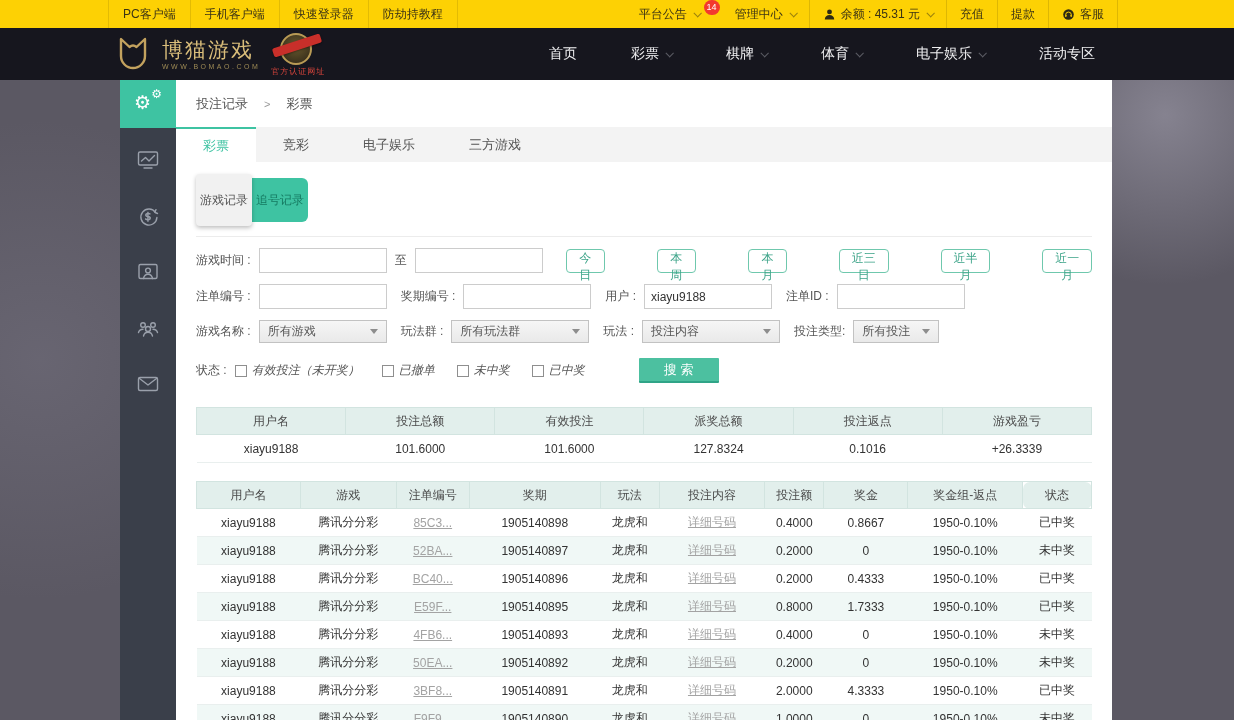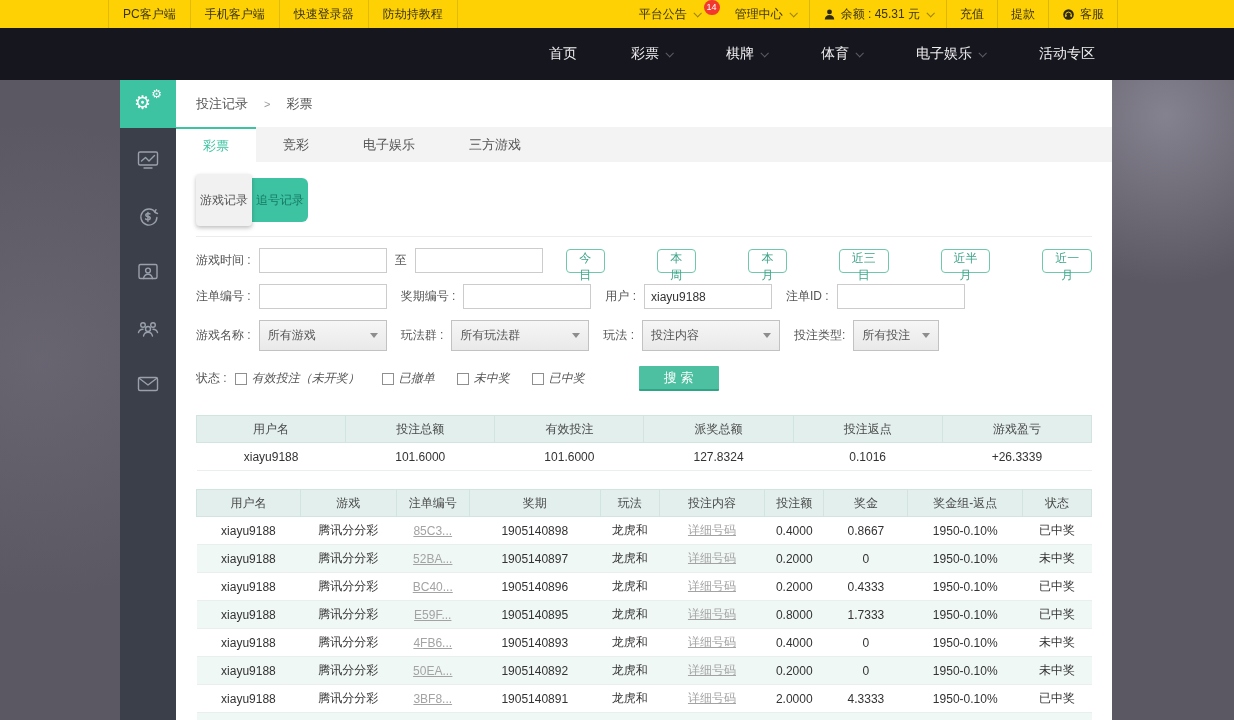--- a/index.html
+++ b/index.html
@@ -69,21 +69,21 @@
   .frow{display:flex;align-items:center;margin-top:11px;font-size:12px;color:#555;}
   .frow:first-of-type{margin-top:10px;}
   .flabel{margin-right:8px;white-space:nowrap;}
   .tinput{height:25px;border:1px solid #ccc;background:#fff;font-size:12px;padding:0 6px;color:#333;
     font-family:"Liberation Sans","DejaVu Sans",sans-serif;}
   .w-time{width:128px;} .w-mid{width:128px;}
   .to-sep{margin:0 8px;}
   .qbtn{height:24px;margin-left:9px;padding:0 8px;background:#fff;border:1px solid #6fc8ad;color:#3da489;
     border-radius:4px;font-size:12px;cursor:pointer;font-family:inherit;}
   .gap{width:14px;flex:0 0 auto;}
-  .sel{height:31px;border:1px solid #c2c2c2;background:linear-gradient(#f6f6f6,#e9e9e9);
+  .sel{height:23px;border:1px solid #c2c2c2;background:linear-gradient(#f6f6f6,#e9e9e9);
     display:flex;align-items:center;padding:6px 8px;color:#555;cursor:pointer;position:relative;}
   .sel .sel-arrow{margin-left:auto;width:0;height:0;border-left:4px solid transparent;border-right:4px solid transparent;border-top:5px solid #8d8d8d;}
   .sel-game{width:128px;} .sel-group{width:138px;} .sel-play{width:138px;} .sel-type{width:86px;}
   .chk{display:flex;align-items:center;margin-right:22px;cursor:pointer;}
   .chkbox{width:12px;height:12px;border:1px solid #8f8f8f;background:#fff;margin-right:5px;flex:0 0 auto;}
   .search-btn{width:80px;height:25px;background:#4cc0a0;border:none;border-bottom:2px solid #2fa487;
     color:#fff;font-size:13px;cursor:pointer;margin-left:32px;font-family:inherit;border-radius:1px;}
   
   .tbl{width:100%;border-collapse:collapse;font-size:12px;color:#333;table-layout:fixed;}
   .tbl th{background:#e2efec;color:#4a4a4a;font-weight:normal;height:27px;
@@ -97,21 +97,21 @@
   .sum-tbl th{width:16.66%;}
   .main-tbl th:nth-child(1){width:11.6%;}
   .main-tbl th:nth-child(2){width:10.7%;}
   .main-tbl th:nth-child(3){width:8.2%;}
   .main-tbl th:nth-child(4){width:14.6%;}
   .main-tbl th:nth-child(5){width:6.6%;}
   .main-tbl th:nth-child(6){width:11.8%;}
   .main-tbl th:nth-child(7){width:6.6%;}
   .main-tbl th:nth-child(8){width:9.4%;}
   .main-tbl th:nth-child(9){width:12.8%;}
-  .main-tbl th:nth-child(10){width:7.7%;}
+  .main-tbl th:nth-child(10){width:7.7%;border-radius:7px;}
 </style>
 </head>
 <body>
 
 <div class="stage">
 
   <div class="topbar">
     <div id="tb-left" style="display:flex;align-items:stretch;">
         <span class="tb-item">PC客户端</span>
         <span class="tb-item">手机客户端</span>
@@ -148,20 +148,34 @@
           <path d="M4.5 8.5a3.5 3.5 0 0 1 7 0" stroke="#fdd104" stroke-width="1.2" fill="none"></path>
           <rect x="3.8" y="8.2" width="1.8" height="2.8" rx="0.8" fill="#fdd104"></rect>
           <rect x="10.4" y="8.2" width="1.8" height="2.8" rx="0.8" fill="#fdd104"></rect>
         </svg>
         <span>客服</span>
       </div>
     </div>
   </div>
 
   <div class="sitehead">
+    <div class="logo-wrap">
+      <svg class="logo-mark" viewBox="0 0 40 40">
+        <path d="M8 5 v17 a12 12 0 0 0 24 0 V5 l-8.5 8 a5.5 5.5 0 0 0 -7 0 Z" fill="none" stroke="#c3a25e" stroke-width="2.4" stroke-linejoin="round"></path>
+      </svg>
+      <div class="logo-txt">
+        <div class="t1">博猫游戏</div>
+        <div class="t2">WWW.BOMAO.COM</div>
+      </div>
+      <div class="seal">
+        <div class="seal-circle"></div>
+        <div class="seal-ribbon"></div>
+        <div class="seal-text">官方认证网址</div>
+      </div>
+    </div>
     <div class="main-nav" id="main-nav">
         <div class="nav-item">
           <span>首页</span>
         </div>
         <div class="nav-item">
           <span>彩票</span>
           <span class="chev"></span>
         </div>
         <div class="nav-item">
           <span>棋牌</span>

